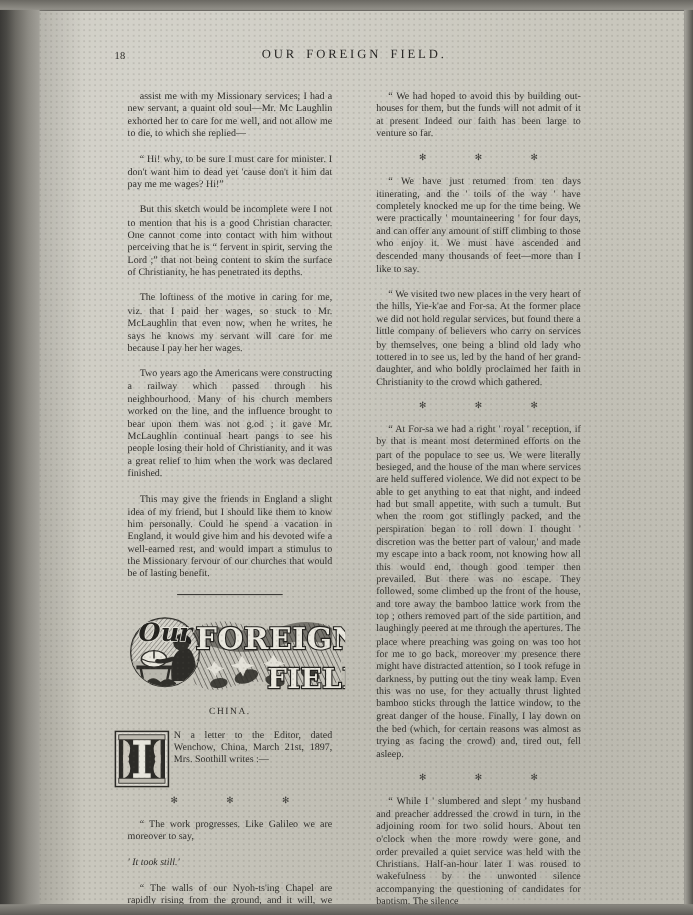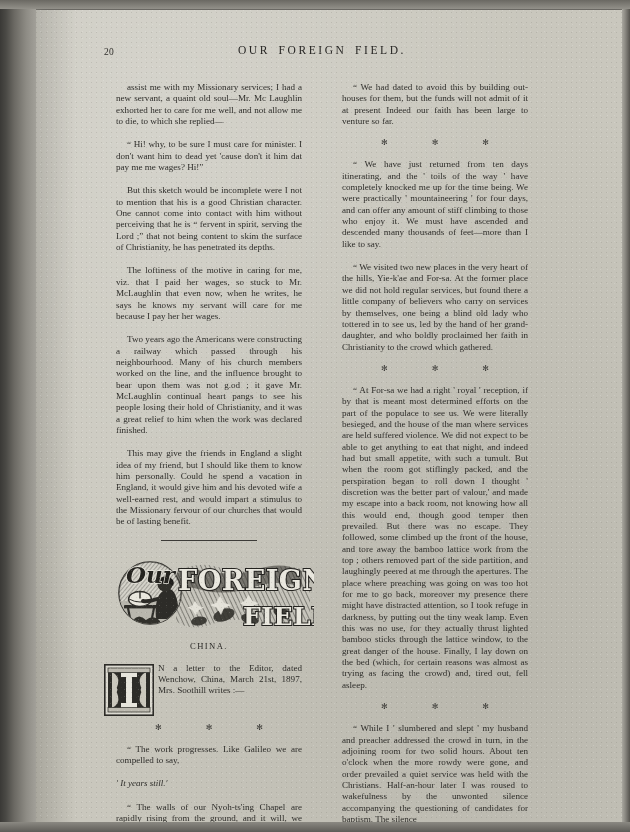--- a/index.html
+++ b/index.html
@@ -200,21 +200,21 @@
 </head>
 <body>
 
 <div id="scan">
 
   <div id="page">
 
     <div id="content">
 
       <div class="runhead">
-        <div class="folio">20</div>
+        <div class="folio">18</div>
         <div class="runhead-title">OUR FOREIGN FIELD.</div>
       </div>
 
       <div class="cols">
 
         <div class="col">
 
           <p>assist me with my Missionary services; I had a new servant, a quaint old soul—Mr. Mc Laughlin exhorted her to care for me well, and not allow me to die, to which she replied—</p>
           <p>“ Hi! why, to be sure I must care for minister. I don't want him to dead yet 'cause don't it him dat pay me me wages? Hi!”</p>
           <p>But this sketch would be incomplete were I not to mention that his is a good Christian character. One cannot come into contact with him without perceiving that he is “ fervent in spirit, serving the Lord ;” that not being content to skim the surface of Christianity, he has penetrated its depths.</p>
@@ -318,28 +318,28 @@
             </div>
             <p>N a letter to the Editor, dated Wenchow, China, March 21st, 1897, Mrs. Soothill writes :—</p>
           </div>
 
           <div class="stars">
             <span>✻</span>
             <span>✻</span>
             <span>✻</span>
           </div>
 
-          <p>“ The work progresses. Like Galileo we are compelled to say,</p>
-          <p class="centered-ital">' It years still.'</p>
+          <p>“ The work progresses. Like Galileo we are moreover to say,</p>
+          <p class="centered-ital">' It took still.'</p>
           <p>“ The walls of our Nyoh-ts'ing Chapel are rapidly rising from the ground, and it will, we hope, soon be ready for opening. The building will be as large as our present Wenchow Church, but unfortunately the state of the funds necessitates some portion of it being partitioned off to provide rooms for preacher, chapel-keeper, etc.</p>
         </div>
 
         <div class="col">
 
-          <p>“ We had dated to avoid this by building out-houses for them, but the funds will not admit of it at present  Indeed our faith has been large to venture so far.</p>
+          <p>“ We had hoped to avoid this by building out-houses for them, but the funds will not admit of it at present  Indeed our faith has been large to venture so far.</p>
 
           <div class="stars">
             <span>✻</span>
             <span>✻</span>
             <span>✻</span>
           </div>
 
           <p>“ We have just returned from ten days itinerating, and the ' toils of the way ' have completely knocked me up for the time being. We were practically ' mountaineering ' for four days, and can offer any amount of stiff climbing to those who enjoy it. We must have ascended and descended many thousands of feet—more than I like to say.</p>
           <p>“ We visited two new places in the very heart of the hills, Yie-k'ae and For-sa. At the former place we did not hold regular services, but found there a little company of believers who carry on services by themselves, one being a blind old lady who tottered in to see us, led by the hand of her grand-daughter, and who boldly proclaimed her faith in Christianity to the crowd which gathered.</p>
 

